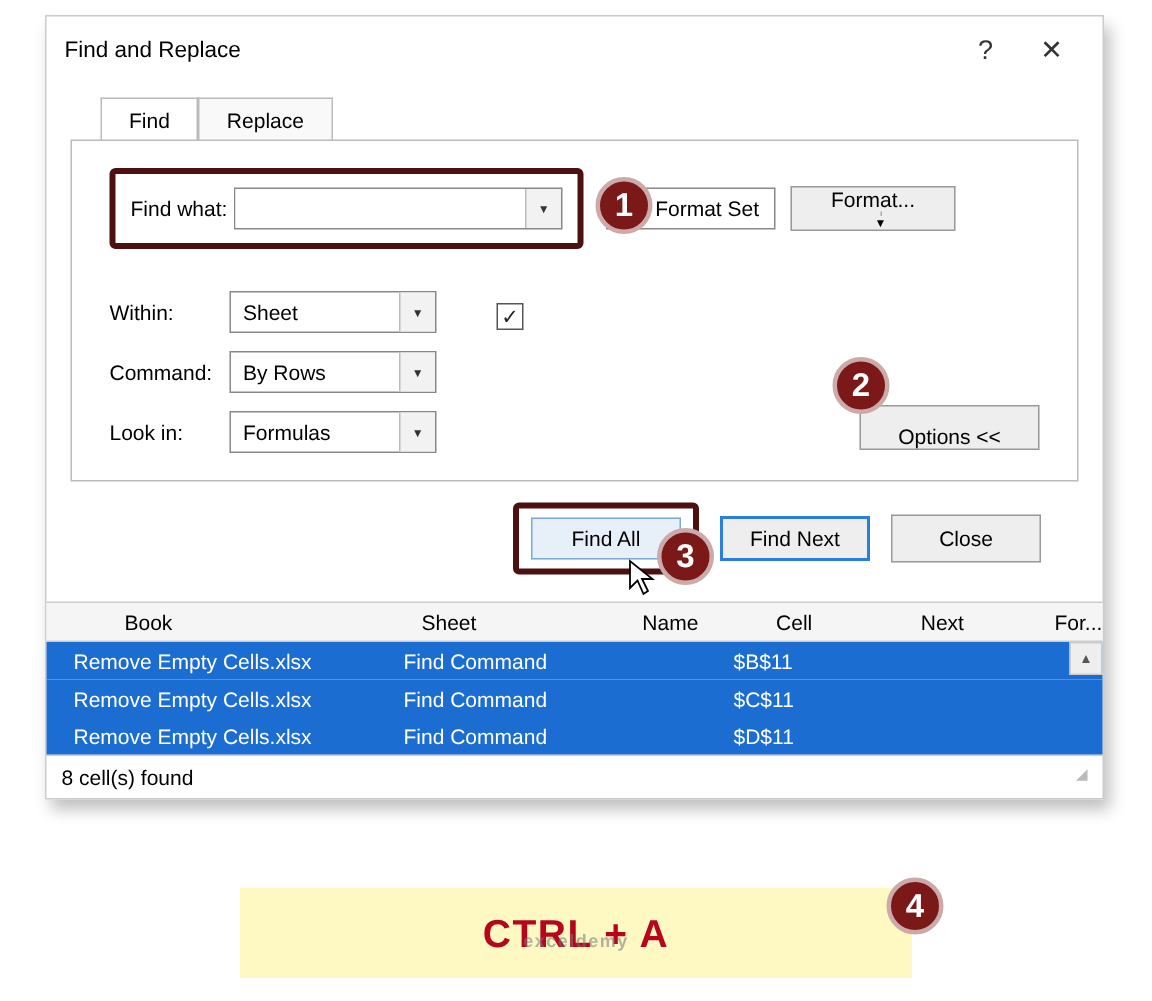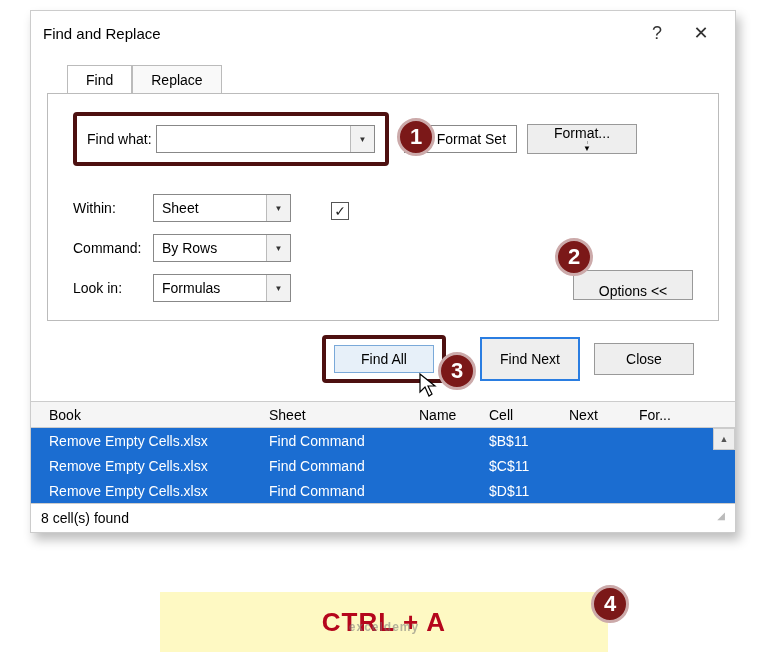--- a/index.html
+++ b/index.html
@@ -111,32 +111,32 @@
   .findall-wrap {
     border: 4px solid #4d1010; border-radius: 4px;
     padding: 6px 8px; position: relative;
   }
   .mainbtn {
     border: 1px solid #999; background: #eee;
     height: 32px; width: 100px;
     display: inline-flex; align-items: center; justify-content: center;
   }
   .mainbtn.active { background: #e7f0f9; border: 1px solid #7aa9d9; height: 28px; }
-  .findnext { border: 2px solid #2a7de1; height: 44px; margin-left: 20px; }
+  .findnext { border: 2px solid #2a7de1; height: 30px; }
   .close-btn { width: 100px; }
   .results {
     border-top: 1px solid #ccc;
     position: relative;
   }
   .res-head {
     display: flex; background: #f5f5f5; border-bottom: 1px solid #ccc;
     font-size: 14px; height: 26px; align-items: center;
     padding-left: 10px;
   }
-  .res-head .col { padding: 0 8px; }
+  .res-head .col { padding: 0 8px; margin-left: 34px; }
   .c-book{width:220px;} .c-sheet{width:150px;} .c-name{width:70px;} .c-cell{width:80px;} .c-value{width:70px;} .c-for{width:40px;}
   .res-rows { }
   .res-row {
     display: flex; background: #1b6dd1; color: #fff;
     font-size: 14px; height: 25px; align-items: center;
     padding-left: 10px;
   }
   .res-row .col { padding: 0 8px; }
   .scroll-up {
     position: absolute; right: 0; top: 26px;

